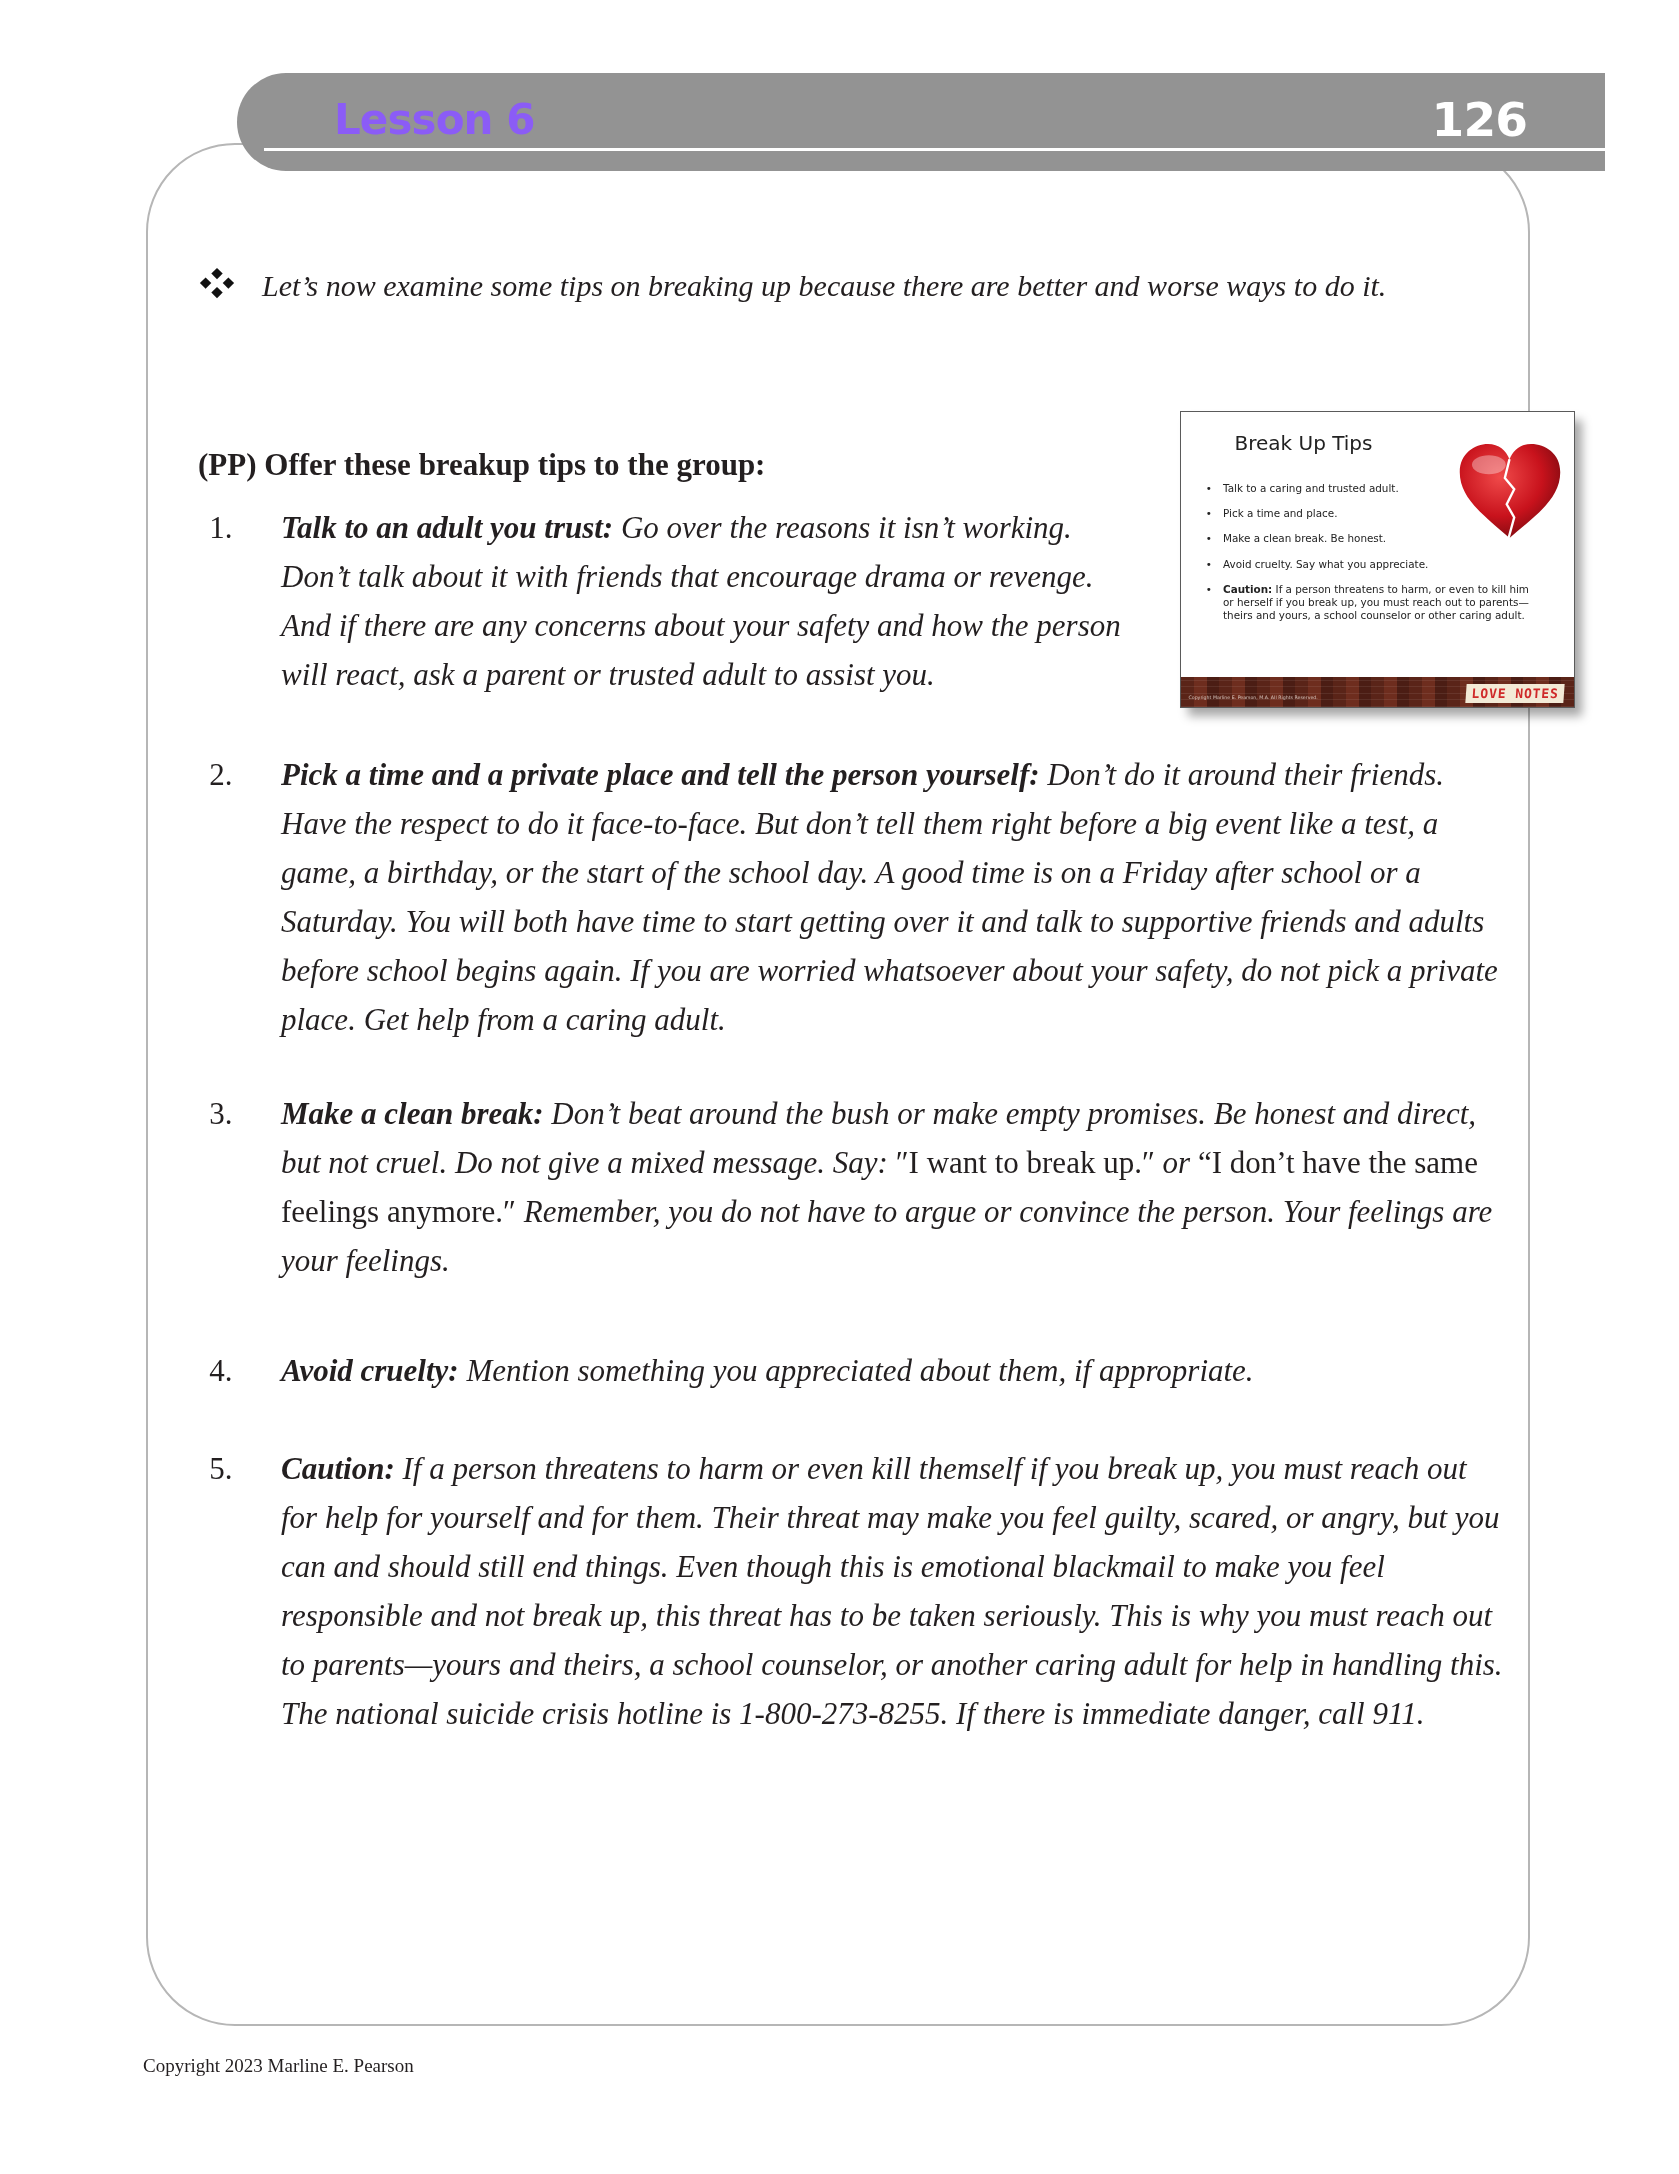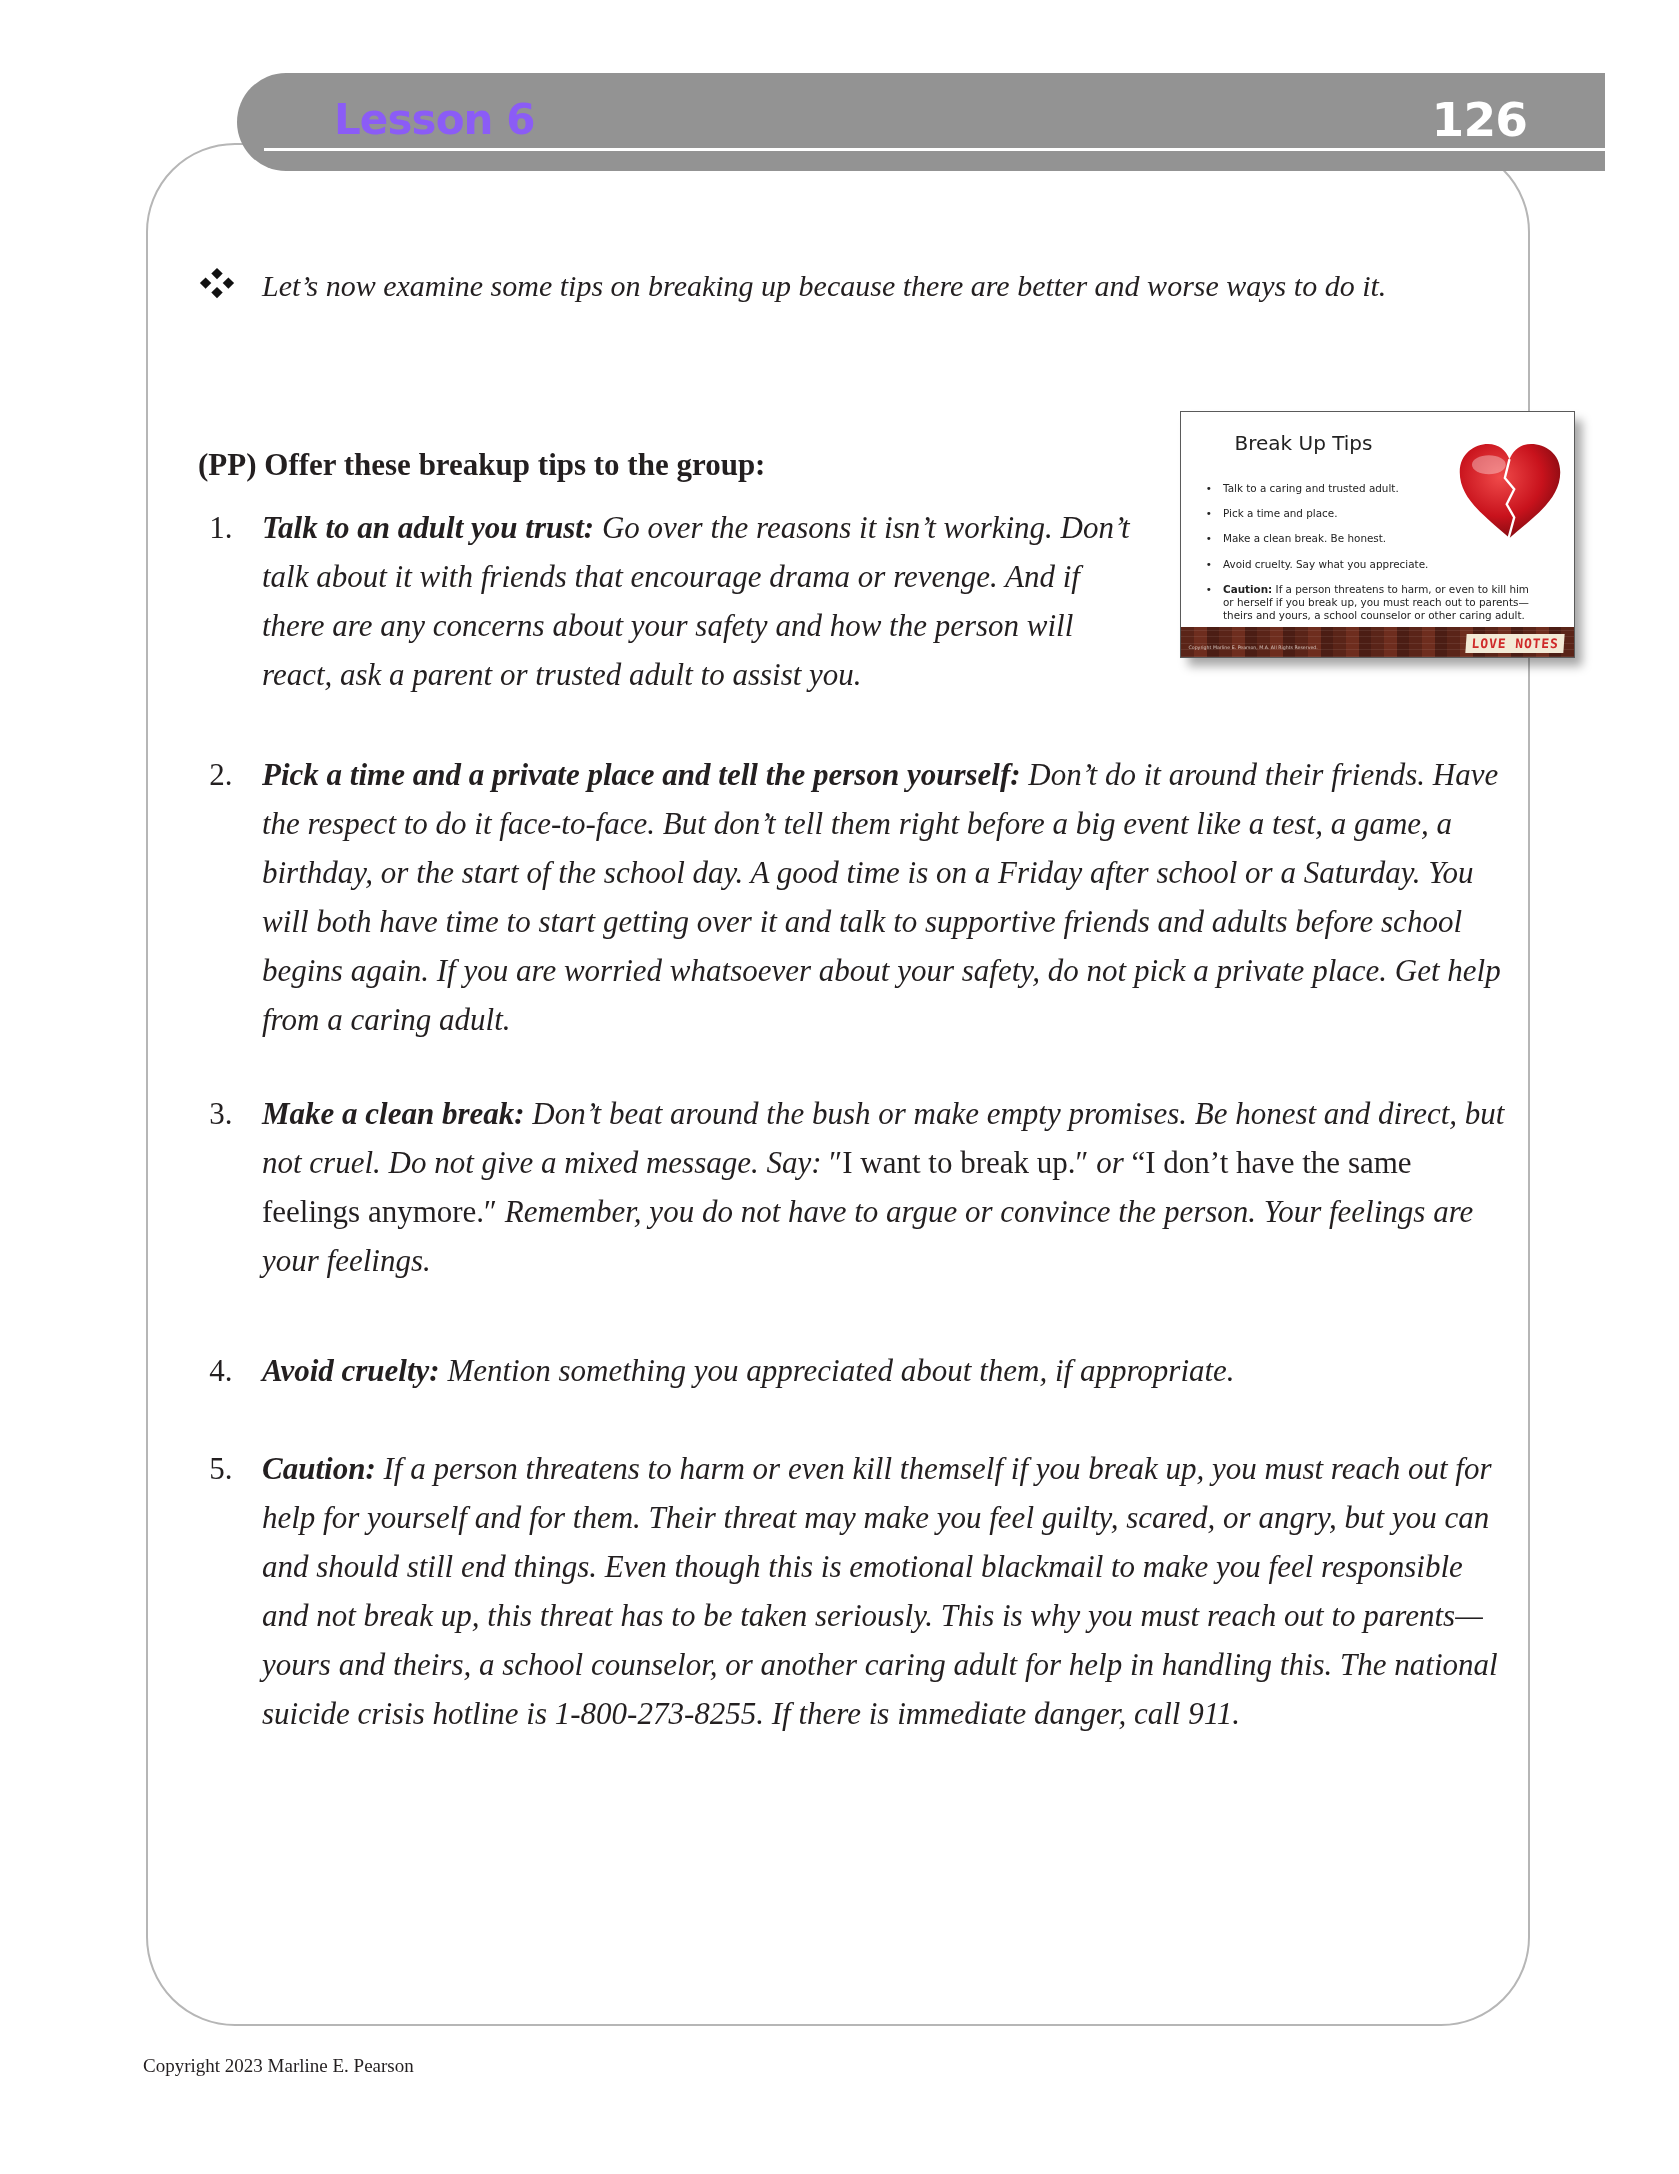--- a/index.html
+++ b/index.html
@@ -11,25 +11,25 @@
   .header-title { position:absolute; left:334px; top:92px; font-family:"DejaVu Sans", sans-serif; font-weight:bold; font-size:42px; color:#8b5cf6; letter-spacing:-0.9px; line-height:56px; }
   .header-page { position:absolute; right:153px; top:92px; font-family:"DejaVu Sans", sans-serif; font-weight:bold; font-size:47px; color:#ffffff; letter-spacing:-0.9px; line-height:56px; }
   .header-rule { position:absolute; left:264px; top:148px; width:1342px; height:2.8px; background:#ffffff; }
   .intro-bullet { position:absolute; left:198px; top:266px; width:38px; height:38px; }
   .intro-text { position:absolute; left:262px; top:261px; width:1215px; font-family:"Liberation Serif", serif; font-style:italic; font-size:30px; line-height:49px; color:#231f20; }
 
   .instruction { position:absolute; left:198px; top:408px; font-family:"Liberation Serif", serif; font-weight:bold; font-size:31px; line-height:49px; color:#231f20;margin-top:32px; }
 
   .tip { position:absolute; left:198px; font-family:"Liberation Serif", serif; font-size:31px; line-height:49px; color:#231f20; }
   .tip .num { position:absolute; left:11.3px; top:0; font-style:normal; }
-  .tip .body { margin-left:64px; font-style:italic; }
+  .tip .body { margin-left:83px; font-style:italic; }
   .tip .lead { font-weight:bold; font-style:italic; }
   .tip .upright { font-style:normal; }
 
-  .slide { position:absolute; left:1180px; top:411px; width:395px; height:247px; background:#fff; border:1.9px solid #5a5a5a; box-sizing:border-box; box-shadow:7.5px 9.4px 9.4px rgba(0,0,0,0.35); overflow:hidden; font-family:"DejaVu Sans", sans-serif; }
+  .slide { position:absolute; left:1180px; top:411px; width:395px; height:297px; background:#fff; border:1.9px solid #5a5a5a; box-sizing:border-box; box-shadow:7.5px 9.4px 9.4px rgba(0,0,0,0.35); overflow:hidden; font-family:"DejaVu Sans", sans-serif; }
   .slide-title { position:absolute; left:0; width:245px; top:19px; text-align:center; font-size:20px; color:#222; }
   .slide-list { position:absolute; left:13px; top:62px; width:367px; margin:8px; padding:0; list-style:none; }
   .slide-list li { position:relative; padding-left:21px; font-size:10.4px; line-height:13px; color:#222; margin-bottom:12.2px; }
   .slide-list li::before { content:"•"; position:absolute; left:3.8px; top:0; }
   .slide-list li b { font-weight:bold; }
   .slide-heart { position:absolute; left:275px; top:28px; width:108px; height:104px; }
   .slide-footer { position:absolute; left:0; bottom:0; width:100%; height:30px; background:repeating-linear-gradient(90deg,#5a2418 0 13px,#6e2d1e 13px 26px,#4b1d14 26px 38px); }
   .slide-footer::after { content:""; position:absolute; inset:0; background:repeating-linear-gradient(0deg, rgba(255,255,255,0.08) 0 0.9px, transparent 0.9px 6.6px); }
   .slide-copyright { position:absolute; left:7.5px; bottom:7.5px; font-size:4.7px; color:#d8c8c0; z-index:2; }
   .slide-brand { position:absolute; right:9.4px; bottom:3.8px; background:#f3ead6; color:#cf2a2a; font-family:"DejaVu Sans Mono", monospace; font-weight:bold; font-size:13px; letter-spacing:0.9px; padding:1.9px 5.6px; z-index:2; transform:skewX(-4deg); }

